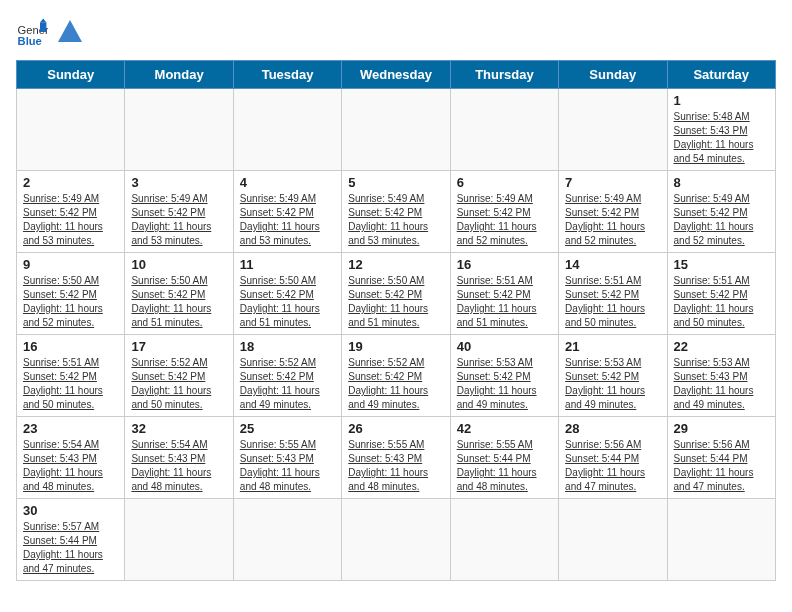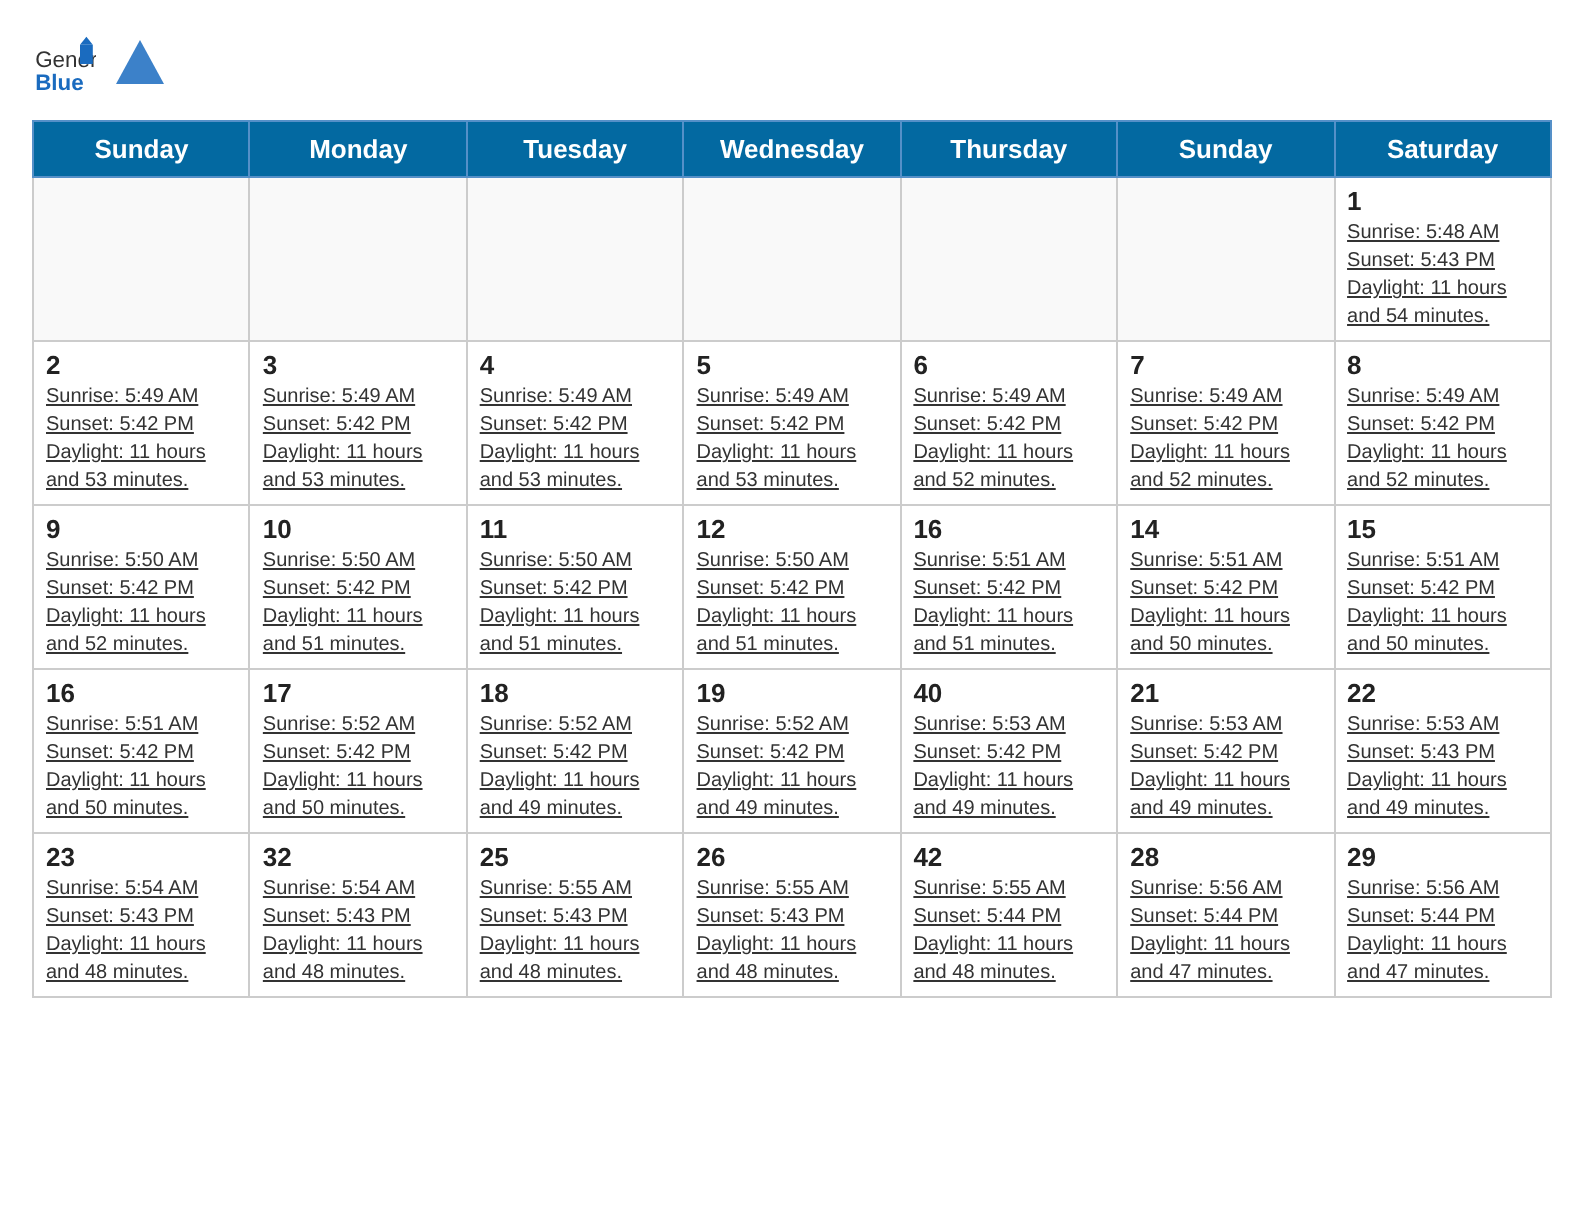--- a/index.html
+++ b/index.html
@@ -328,14 +328,29 @@
 and 47 minutes.</div>
         </td>
         <td>
           <span class="day-number">29</span>
           <div class="day-info" style="white-space: pre-line;">Sunrise: 5:56 AM
 Sunset: 5:44 PM
 Daylight: 11 hours
 and 47 minutes.</div>
         </td>
       </tr>
+      <tr>
+        <td>
+          <span class="day-number">30</span>
+          <div class="day-info" style="white-space: pre-line;">Sunrise: 5:57 AM
+Sunset: 5:44 PM
+Daylight: 11 hours
+and 47 minutes.</div>
+        </td>
+        <td class="empty"></td>
+        <td class="empty"></td>
+        <td class="empty"></td>
+        <td class="empty"></td>
+        <td class="empty"></td>
+        <td class="empty"></td>
+      </tr>
     </tbody>
 </table>
 
 </body></html>

